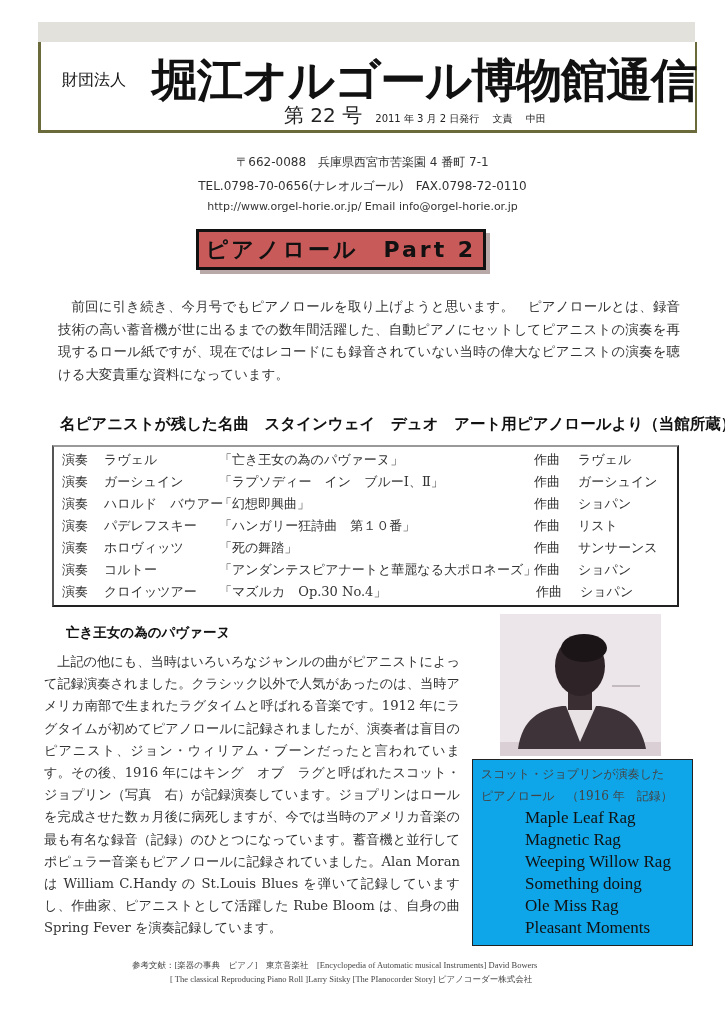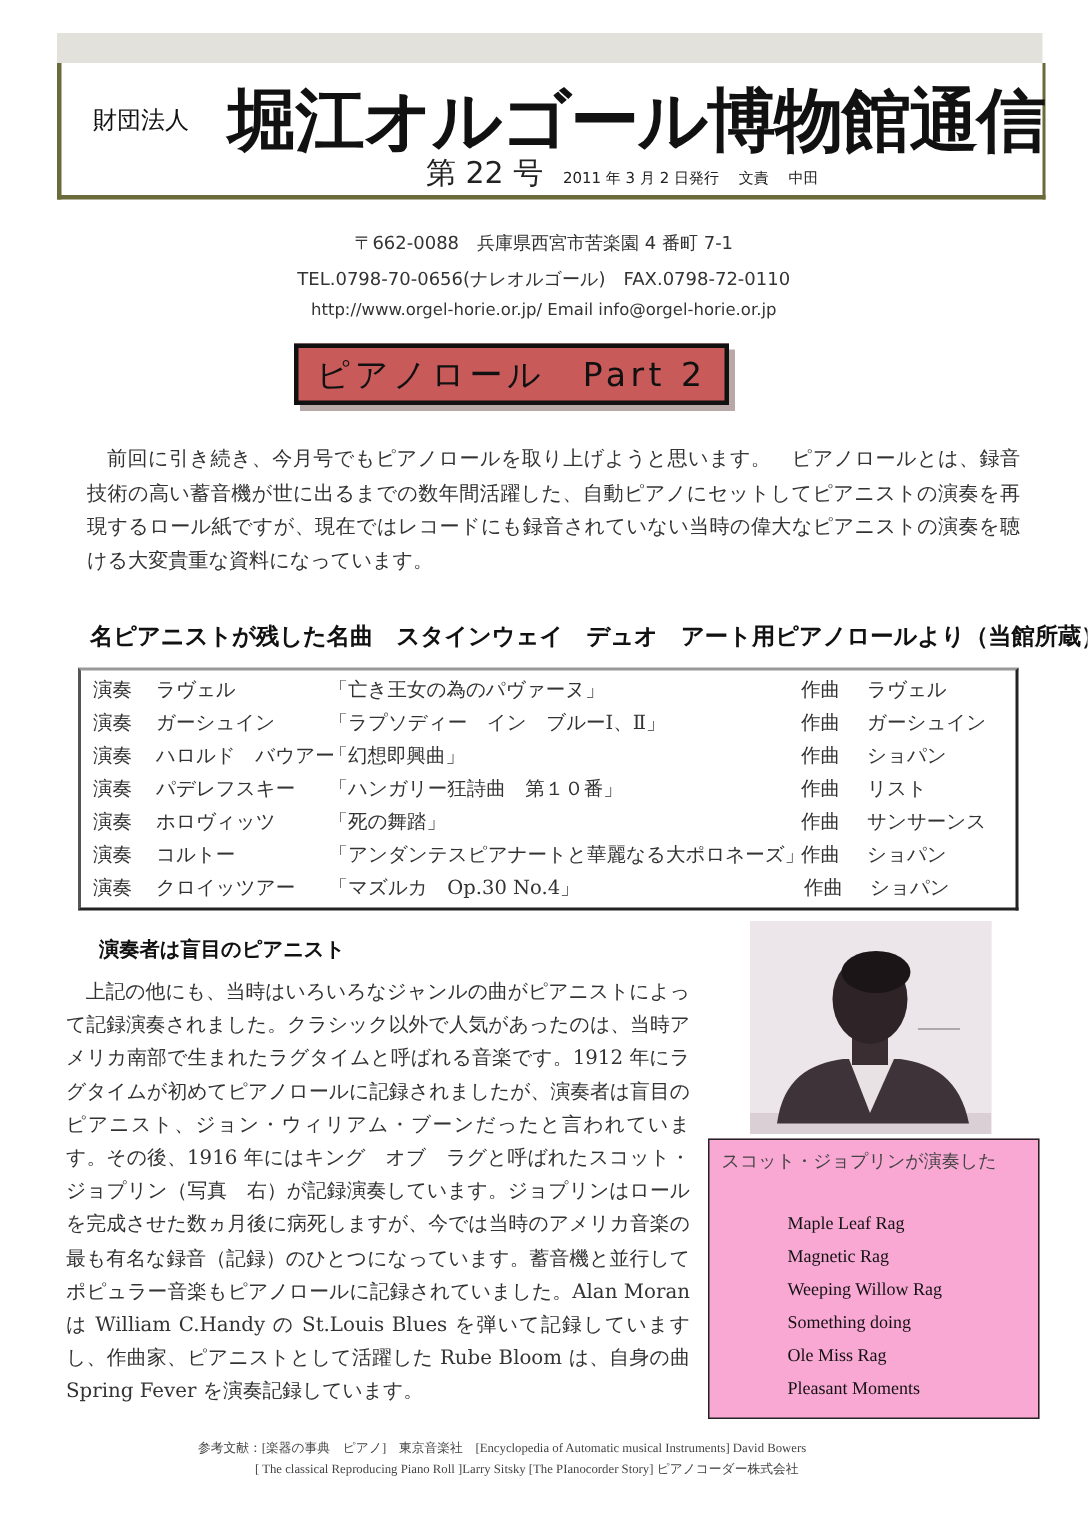--- a/index.html
+++ b/index.html
@@ -20,21 +20,21 @@
   .issue .no { font-size:20px; }
   .issue .meta { font-size:10px; margin-left:8px; }
 
   
   .addr { left:0; width:725px; text-align:center; font-size:12px; color:#333; white-space:nowrap; }
 
   
   .banner { left:196px; top:229px; width:284px; height:35px; background:#c85a5a;
             border:3px solid #111; box-shadow:4px 4px 0 #b9a8a8;
             display:flex; align-items:center; justify-content:center;
-            font-size:22px; font-weight:normal; color:#111; letter-spacing:3px; white-space:nowrap; }
+            font-size:22px; font-weight:bold; color:#111; letter-spacing:3px; white-space:nowrap; }
 
   
   .para { left:42px; width:654px; font-size:13.4px; line-height:22.5px; color:#333; }
   .para p { margin:16px; text-indent:1em; text-align:justify; }
   .table-heading { left:60px; top:414px; font-size:15.5px; font-weight:bold; color:#111; white-space:nowrap; }
 
   
   .roll-table { left:52px; top:445px; width:627px; height:162px; border:2px solid #222; border-top-color:#999; border-left-color:#555; box-sizing:border-box; }
   .roll-row { position:absolute; left:8px; height:22px; font-size:13px; color:#333; white-space:nowrap; }
   .roll-row span { position:absolute; top:0; }
@@ -46,23 +46,23 @@
 
   
   .sec2-heading { left:66px; top:624px; font-size:13.5px; font-weight:bold; color:#111; white-space:nowrap; }
   .para2 { left:44px; top:651px; width:416px; font-size:13.2px; line-height:22.2px; color:#333; }
   .para2 p { margin:0; text-indent:1em; text-align:justify; }
 
   
   .photo { left:500px; top:614px; width:161px; height:142px; background:#e9e2e6; overflow:hidden; }
 
   
-  .caption { left:472px; top:759px; width:221px; height:187px; border:1.5px solid #222; box-sizing:border-box; background:#f9a8d4; }
+  .caption { left:472px; top:759px; width:221px; height:187px; border:1.5px solid #222; box-sizing:border-box; background:#0ea5e9; }
   .cap-line { position:absolute; left:8px; font-size:12px; color:#444; white-space:nowrap; }
-  .song { position:absolute; left:52px; font-size:12px; color:#111; white-space:nowrap; }
+  .song { position:absolute; left:52px; font-size:17px; color:#111; white-space:nowrap; }
 
   
   .foot { font-size:8.5px; color:#444; white-space:nowrap; }
 </style>
 </head>
 <body>
 
 <div class="abs mast-band"></div>
 <div class="abs mast-box"></div>
 <div class="abs org sans">財団法人</div>
@@ -129,21 +129,21 @@
   </div>
   <div class="roll-row" style="top:136px;">
     <span class="c-perf">演奏</span>
     <span class="c-name">クロイッツアー</span>
     <span class="c-title">「マズルカ　Op.30 No.4」</span>
     <span class="c-comp" style="left:474px;">作曲</span>
     <span class="c-compname" style="left:518px;">ショパン</span>
   </div>
 </div>
 
-<div class="abs sec2-heading">演奏者は盲目のピアニスト</div>
+<div class="abs sec2-heading">亡き王女の為のパヴァーヌ</div>
 <div class="abs para2">
   <p>上記の他にも、当時はいろいろなジャンルの曲がピアニストによって記録演奏されました。クラシック以外で人気があったのは、当時アメリカ南部で生まれたラグタイムと呼ばれる音楽です。1912 年にラグタイムが初めてピアノロールに記録されましたが、演奏者は盲目のピアニスト、ジョン・ウィリアム・ブーンだったと言われています。その後、1916 年にはキング　オブ　ラグと呼ばれたスコット・ジョプリン（写真　右）が記録演奏しています。ジョプリンはロールを完成させた数ヵ月後に病死しますが、今では当時のアメリカ音楽の最も有名な録音（記録）のひとつになっています。蓄音機と並行してポピュラー音楽もピアノロールに記録されていました。Alan Moran は William C.Handy の St.Louis Blues を弾いて記録していますし、作曲家、ピアニストとして活躍した Rube Bloom は、自身の曲 Spring Fever を演奏記録しています。</p>
 </div>
 
 <div class="abs photo">
   <svg width="161" height="142" viewBox="0 0 161 142">
     <rect x="0" y="0" width="161" height="142" fill="#ece5e9"></rect>
     <rect x="0" y="128" width="161" height="14" fill="#d9cfd4"></rect>
 
     <path d="M18 135 C 22 105, 40 95, 62 92 L 100 92 C 122 95, 140 105, 146 135 Z" fill="#3d3338"></path>
@@ -154,20 +154,21 @@
 
     <ellipse cx="80" cy="52" rx="25" ry="30" fill="#2e2428"></ellipse>
     <ellipse cx="84" cy="34" rx="23" ry="14" fill="#1c1518"></ellipse>
 
     <line x1="112" y1="72" x2="140" y2="72" stroke="#9a9095" stroke-width="1"></line>
   </svg>
 </div>
 
 <div class="abs caption">
   <div class="cap-line" style="top:6px;">スコット・ジョプリンが演奏した</div>
+  <div class="cap-line" style="top:28px;">ピアノロール　（1916 年　記録）</div>
   <div class="song serif" style="top:48px;">Maple Leaf Rag</div>
   <div class="song serif" style="top:70px;">Magnetic Rag</div>
   <div class="song serif" style="top:92px;">Weeping Willow Rag</div>
   <div class="song serif" style="top:114px;">Something doing</div>
   <div class="song serif" style="top:136px;">Ole Miss Rag</div>
   <div class="song serif" style="top:158px;">Pleasant Moments</div>
 </div>
 
 <div class="abs foot serif" style="left:132px; top:960px;">参考文献：[楽器の事典　ピアノ]　東京音楽社　[Encyclopedia of Automatic musical Instruments] David Bowers</div>
 <div class="abs foot serif" style="left:170px; top:974px;">[ The classical Reproducing Piano Roll ]Larry Sitsky [The PIanocorder Story]  ピアノコーダー株式会社</div>

